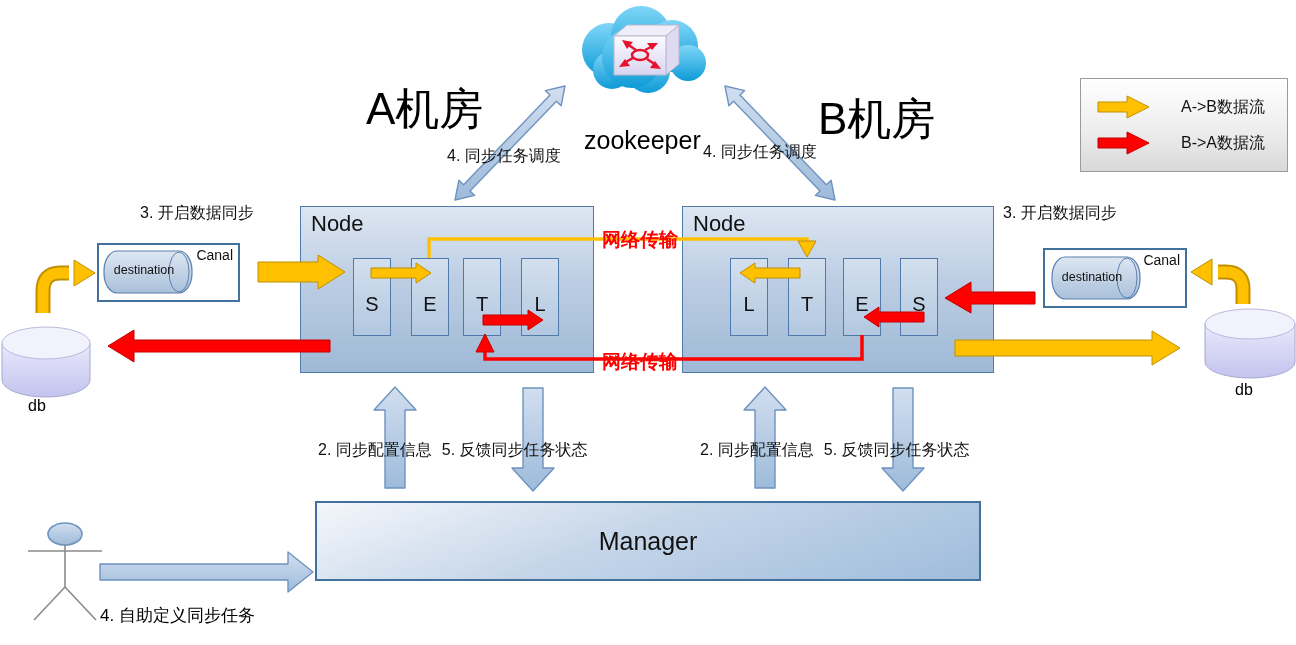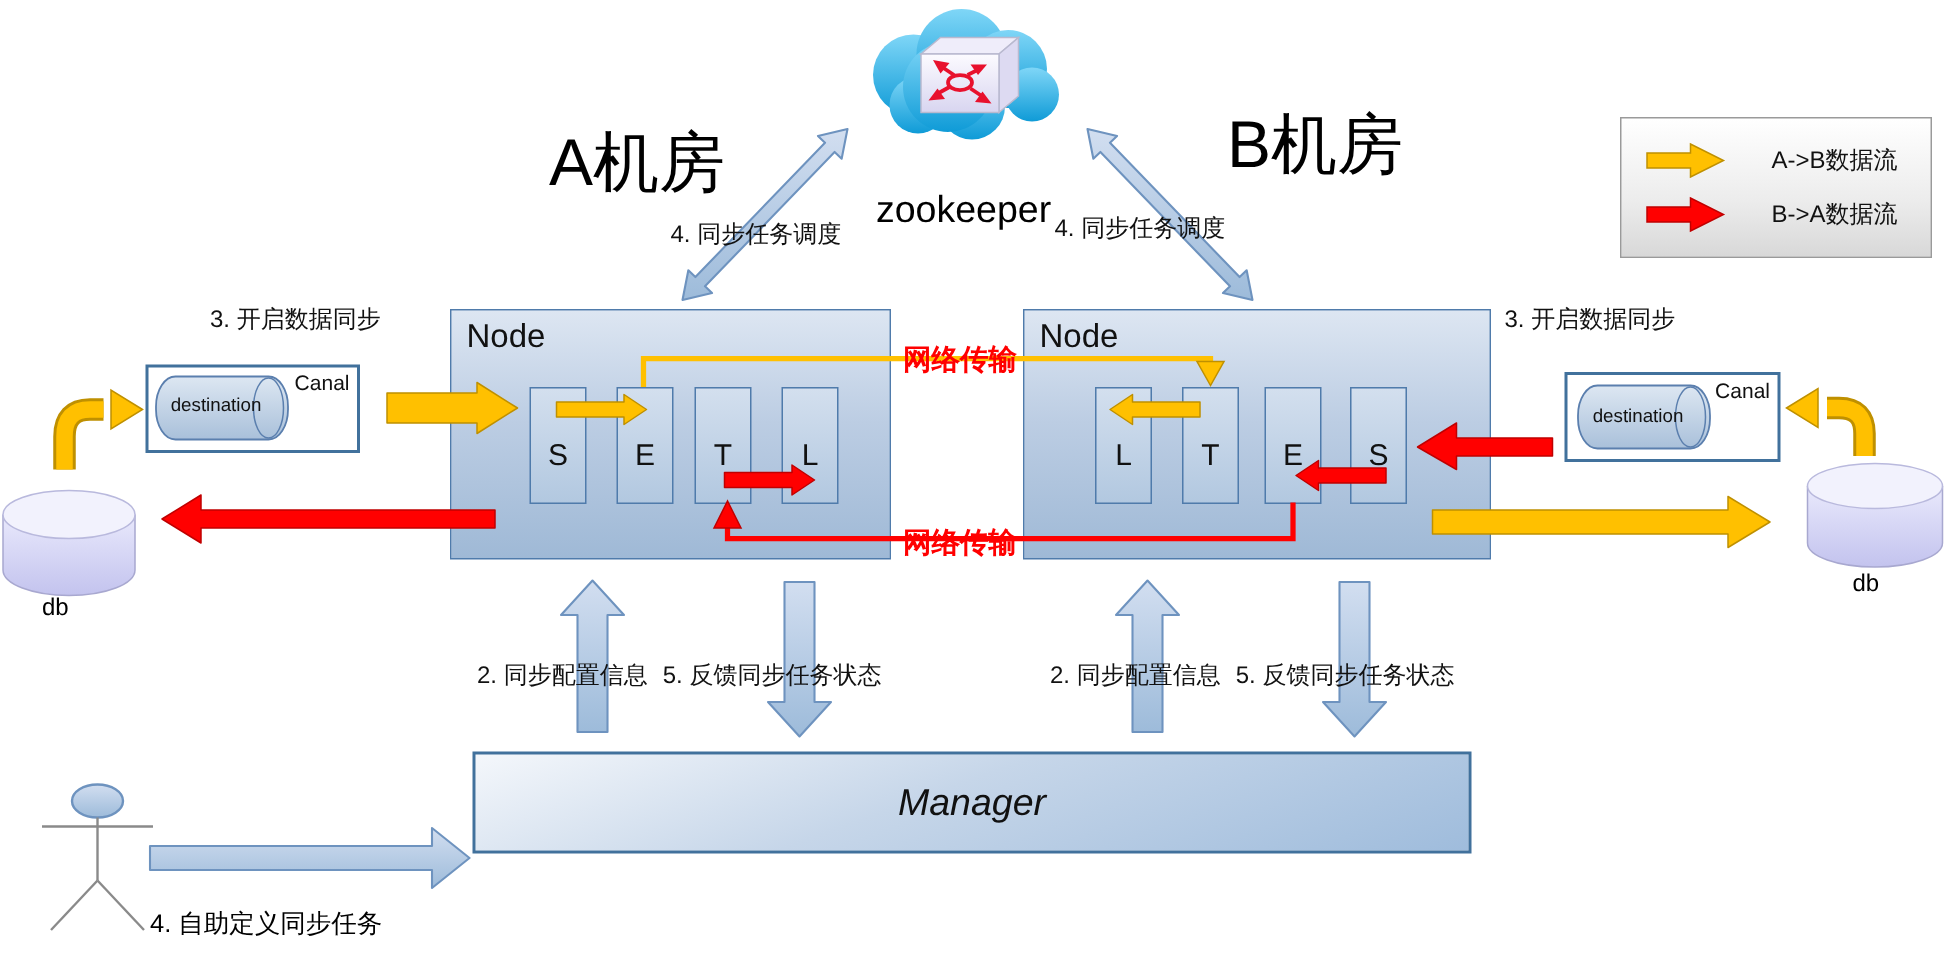--- a/index.html
+++ b/index.html
@@ -54,21 +54,21 @@
   <div class="stage" style="left:843px;top:258px;">E</div>
   <div class="stage" style="left:900px;top:258px;">S</div>
 
   <div class="box canal" style="left:97px;top:243px;width:143px;height:59px;">
     <div class="canal-title">Canal</div>
   </div>
   <div class="box canal" style="left:1043px;top:248px;width:144px;height:60px;">
     <div class="canal-title">Canal</div>
   </div>
 
-  <div class="box manager" style="left:315px;top:501px;width:666px;height:68px;font-style:italic;">
+  <div class="box manager" style="left:315px;top:501px;width:666px;height:80px;">
     <span>Manager</span>
   </div>
 
   <div class="box legend" style="left:1080px;top:78px;width:208px;height:94px;">
     <div class="legend-row">
       <svg width="54" height="24">
         <polygon points="1,7 30,7 30,1 52,12 30,23 30,17 1,17" fill="#FFC000" stroke="#BF9000" stroke-width="1"></polygon>
       </svg>
       <span class="txt">A-&gt;B数据流</span>
     </div>
@@ -191,21 +191,21 @@
       <polygon points="543,320 528,310 528,315 483,315 483,325 528,325 528,330"></polygon>
       <polygon points="864,317 879,307 879,312 924,312 924,322 879,322 879,327"></polygon>
     </g>
     <g>
       <path d="M 862,335 L 862,359 L 485,359 L 485,350" fill="none" stroke="#FF0000" stroke-width="3.5"></path>
       <polygon points="485,334 476,352 494,352" fill="#FF0000" stroke="#C00000" stroke-width="1"></polygon>
     </g>
   </svg>
 
   <div class="lbl room" style="left:366px;top:86px;">A机房</div>
-  <div class="lbl room" style="left:818px;top:74px;">B机房</div>
+  <div class="lbl room" style="left:818px;top:96px;">B机房</div>
   <div class="lbl zk" style="left:584px;top:96px;margin-top:30px;">zookeeper</div>
 
   <div class="lbl step" style="left:447px;top:146px;">4. 同步任务调度</div>
   <div class="lbl step" style="left:703px;top:142px;">4. 同步任务调度</div>
 
   <div class="lbl step" style="left:140px;top:203px;">3. 开启数据同步</div>
   <div class="lbl step" style="left:1003px;top:203px;">3. 开启数据同步</div>
 
   <div class="lbl network" style="left:602px;top:227px;">网络传输</div>
   <div class="lbl network" style="left:602px;top:349px;">网络传输</div>

